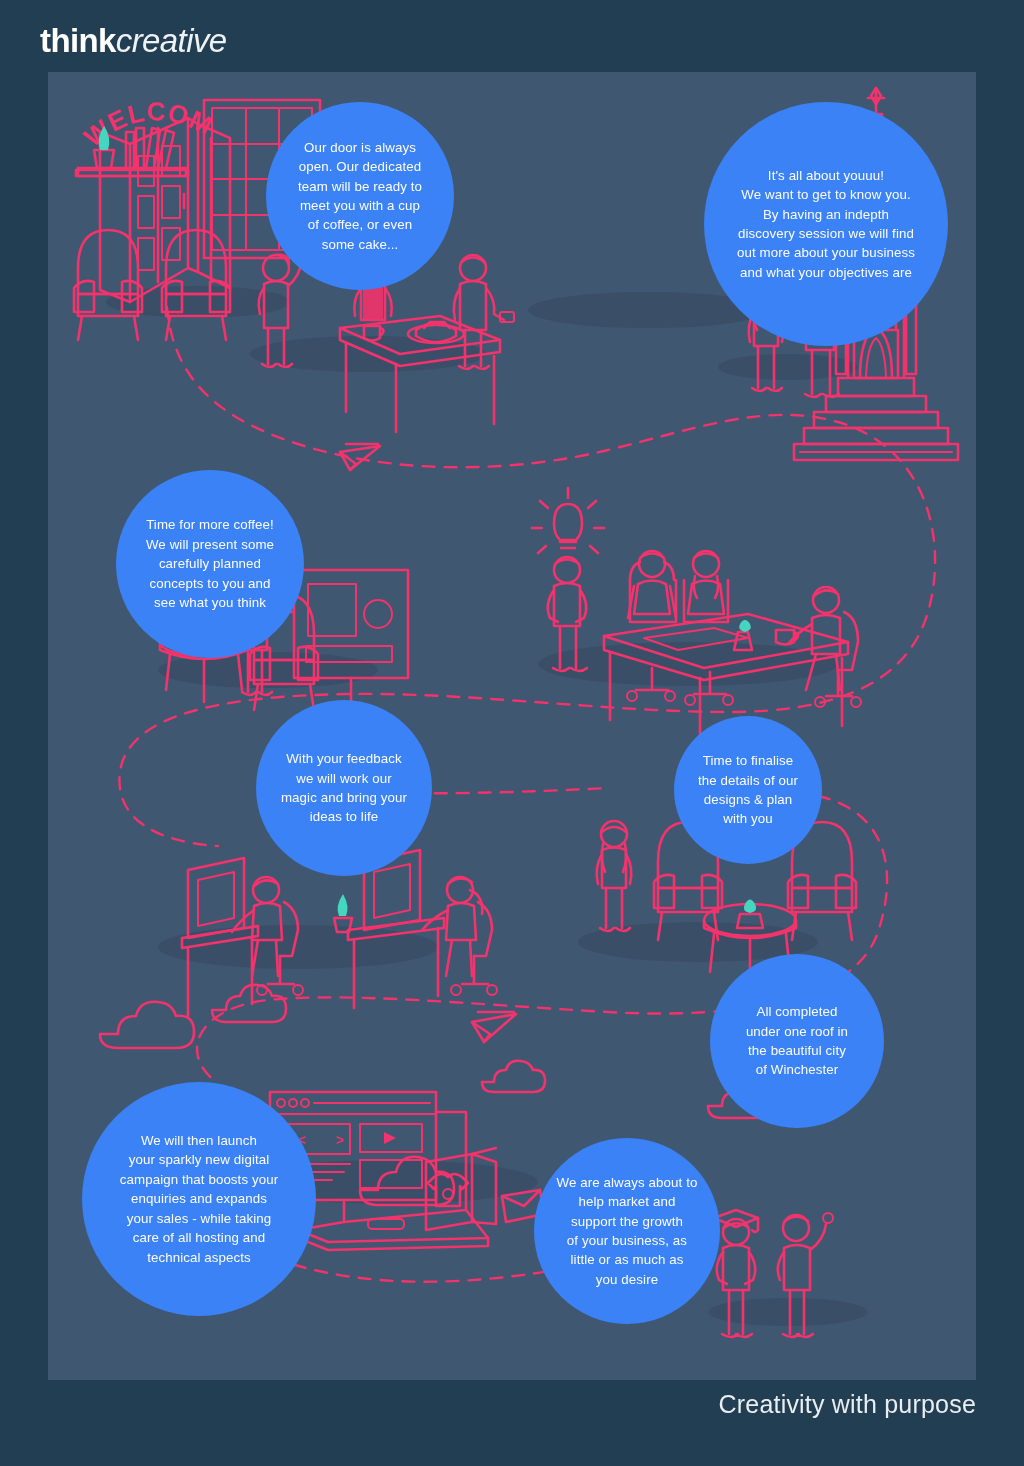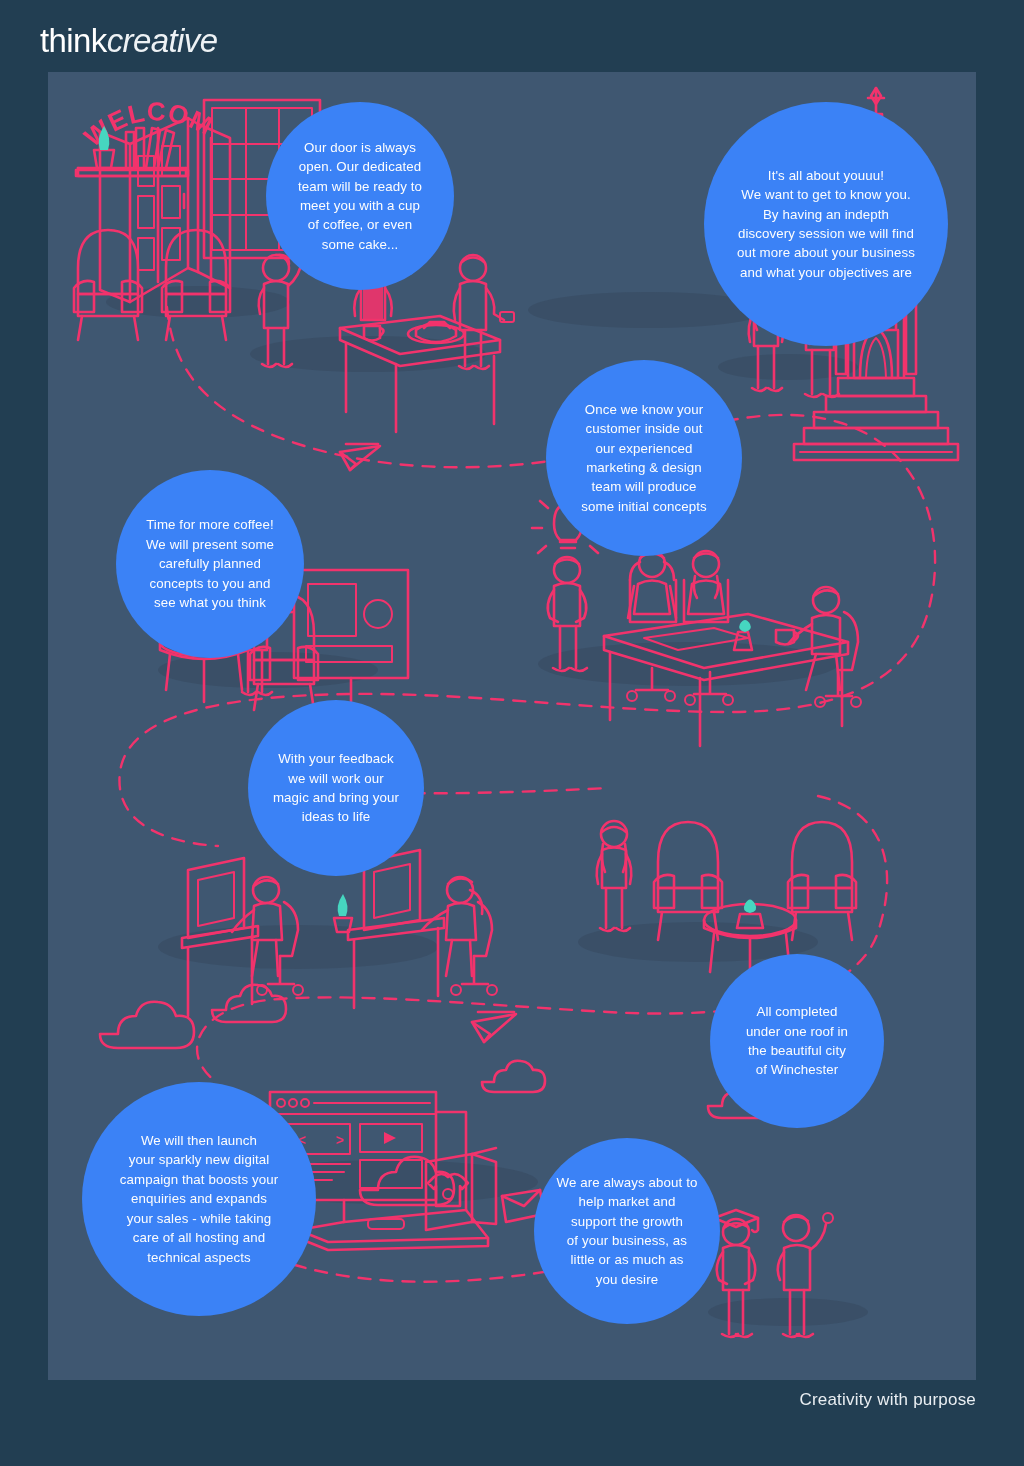--- a/index.html
+++ b/index.html
@@ -10,33 +10,33 @@
     background:#223e52;
   }
   #stage { position:absolute; inset:0; }
 
   
   .logo {
     position:absolute; left:40px; top:24px;
     font-size:33px; line-height:1; color:#ffffff; letter-spacing:-0.6px;
     white-space:nowrap;
   }
-  .logo .b { font-weight:normal; }
+  .logo .b { font-weight:bold; }
   .logo .l { font-weight:300; color:#eef2f5;font-style:italic; }
 
   
   .panel {
     position:absolute; left:48px; top:72px; width:928px; height:1308px;
     background:#3f5771;
     overflow:hidden;
   }
 
   .tagline {
     position:absolute; right:48px; top:1390px;
-    color:#e9eef2; font-size:17px; font-weight:300; letter-spacing:.2px;
+    color:#e9eef2; font-size:25px; font-weight:300; letter-spacing:.2px;
   }
 
   
   .bubble {
     position:absolute; border-radius:50%;
     background:#3b82f6;
     display:flex; align-items:center; justify-content:center;
     text-align:center;
     color:#fdfdfd;
     padding:0 14px;
@@ -515,44 +515,42 @@
 
     <div class="bubble" style="left:656px; top:30px; width:244px; height:244px;">
       <div class="txt">It's all about youuu!
 We want to get to know you.
 By having an indepth
 discovery session we will find
 out more about your business
 and what your objectives are</div>
     </div>
 
-    <div class="bubble" style="left:498px; top:288px; width:196px; height:196px;">
-      <div class="txt">Once we know your
-customer inside out
-our experienced
-marketing &amp; design
-team will produce
-some initial concepts</div>
-    </div>
 
     <div class="bubble" style="left:68px; top:398px; width:188px; height:188px;">
       <div class="txt">Time for more coffee!
 We will present some
 carefully planned
 concepts to you and
 see what you think</div>
     </div>
 
-    <div class="bubble" style="left:200px; top:628px; width:176px; height:176px;">
+    <div class="bubble" style="left:208px; top:628px; width:176px; height:176px;">
       <div class="txt">With your feedback
 we will work our
 magic and bring your
 ideas to life</div>
     </div>
 
+    <div class="bubble" style="left:626px; top:644px; width:148px; height:148px;">
+      <div class="txt">Time to finalise
+the details of our
+designs &amp; plan
+with you</div>
+    </div>
 
     <div class="bubble" style="left:34px; top:1010px; width:234px; height:234px;text-align:center;">
       <div class="txt">We will then launch
 your sparkly new digital
 campaign that boosts your
 enquiries and expands
 your sales - while taking
 care of all hosting and
 technical aspects</div>
     </div>

